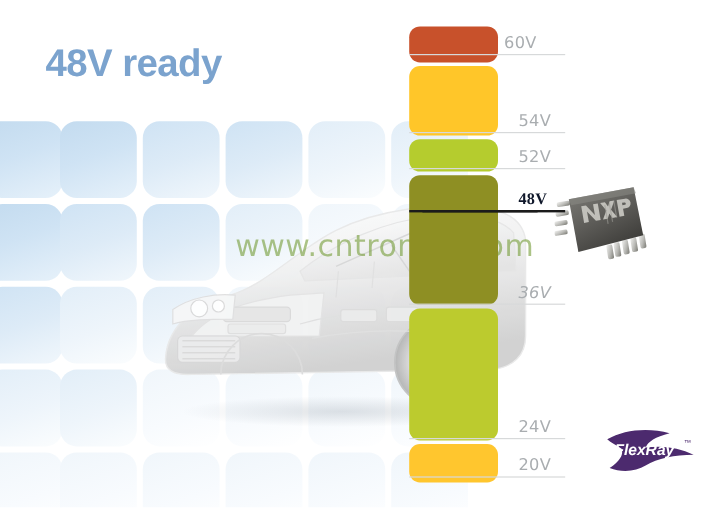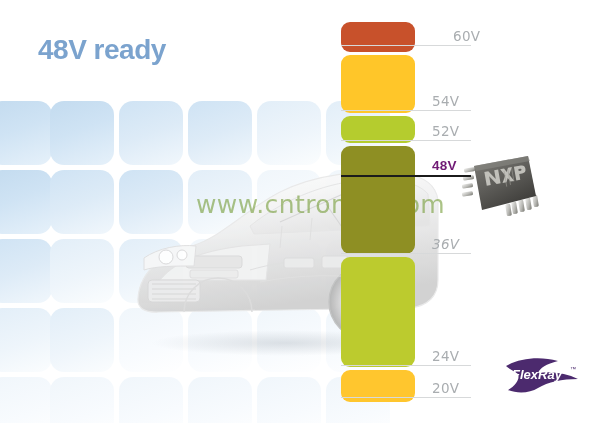--- a/index.html
+++ b/index.html
@@ -20,33 +20,33 @@
        opacity:.92;filter:saturate(0.05);}
   #carShade{position:absolute;left:150px;top:330px;width:270px;height:26px;
        background:radial-gradient(ellipse at center,rgba(150,160,170,.30),rgba(255,255,255,0) 70%);}
 
   
   #watermark{position:absolute;left:196px;top:190px;font-size:25px;letter-spacing:.4px;
        color:rgba(120,158,60,.62);font-family:"DejaVu Sans",sans-serif;
        white-space:nowrap;pointer-events:none;}
 
   
-  #headline{position:absolute;left:38px;top:34px;font-size:28px;font-weight:bold;
+  #headline{position:absolute;left:38px;top:34px;font-size:32px;font-weight:bold;
        color:#7ba3ce;letter-spacing:-0.5px;}
 
   
   #barcol{position:absolute;left:341px;top:0px;width:74px;height:423px;}
   .bar{position:absolute;left:0;width:74px;border-radius:9px;}
 
   
   .tick{position:absolute;left:341px;height:1px;background:#d7d9da;}
   .tick.strong{background:#1b1b1b;height:1.5px;}
   .vlabel{position:absolute;font-size:13.5px;color:#a9adb0;
        font-family:"DejaVu Sans",sans-serif;letter-spacing:.3px;}
-  .vlabel.strong{color:#701a75;font-weight:bold;font-family:Liberation Sans, sans-serif;}
+  .vlabel.strong{color:#0f172a;font-weight:bold;font-family:Liberation Serif, serif;}
 
   
   #leader{position:absolute;left:352px;top:175px;width:96px;height:1.5px;background:#111;}
 
   
   #chip{position:absolute;left:462px;top:152px;width:78px;height:70px;}
 
   
   #flexray{position:absolute;left:500px;top:352px;width:92px;height:46px;}
 </style>
@@ -214,21 +214,21 @@
   </svg>
 
   <svg id="flexray" viewBox="0 0 92 46">
     <path d="M6,14 C20,6 40,4 58,9 C46,12 40,16 38,21 C52,19 66,21 78,27
              C62,27 48,30 38,36 C30,41 18,42 8,38 C16,33 20,27 18,22 C14,19 9,17 6,14 Z" fill="#4c2a6e"></path>
     <text x="12" y="27" font-family="Liberation Sans, sans-serif" font-size="13" font-style="italic" font-weight="bold" fill="#ffffff">FlexRay</text>
     <text x="70" y="19" font-family="Liberation Sans, sans-serif" font-size="6" fill="#4c2a6e">™</text>
   </svg>
 
 <div class="tick" style="top: 45px; width: 130px;"></div>
-    <div class="vlabel" style="left: 453px; top: 28px;">60V</div>
+    <div class="vlabel" style="left: 420px; top: 28px;">60V</div>
     <div class="tick" style="top: 110px; width: 130px;"></div>
     <div class="vlabel" style="left: 432px; top: 93px;">54V</div>
     <div class="tick" style="top: 140px; width: 130px;"></div>
     <div class="vlabel" style="left: 432px; top: 123px;">52V</div>
     <div class="tick strong" style="top: 175px; width: 130px;"></div>
     <div class="vlabel strong" style="left: 432px; top: 158px;">48V</div>
     <div class="tick" style="top: 253px; width: 130px;"></div>
     <div class="vlabel" style="left: 432px; top: 236px; font-style: italic;">36V</div>
     <div class="tick" style="top: 365px; width: 130px;"></div>
     <div class="vlabel" style="left: 432px; top: 348px;">24V</div>

